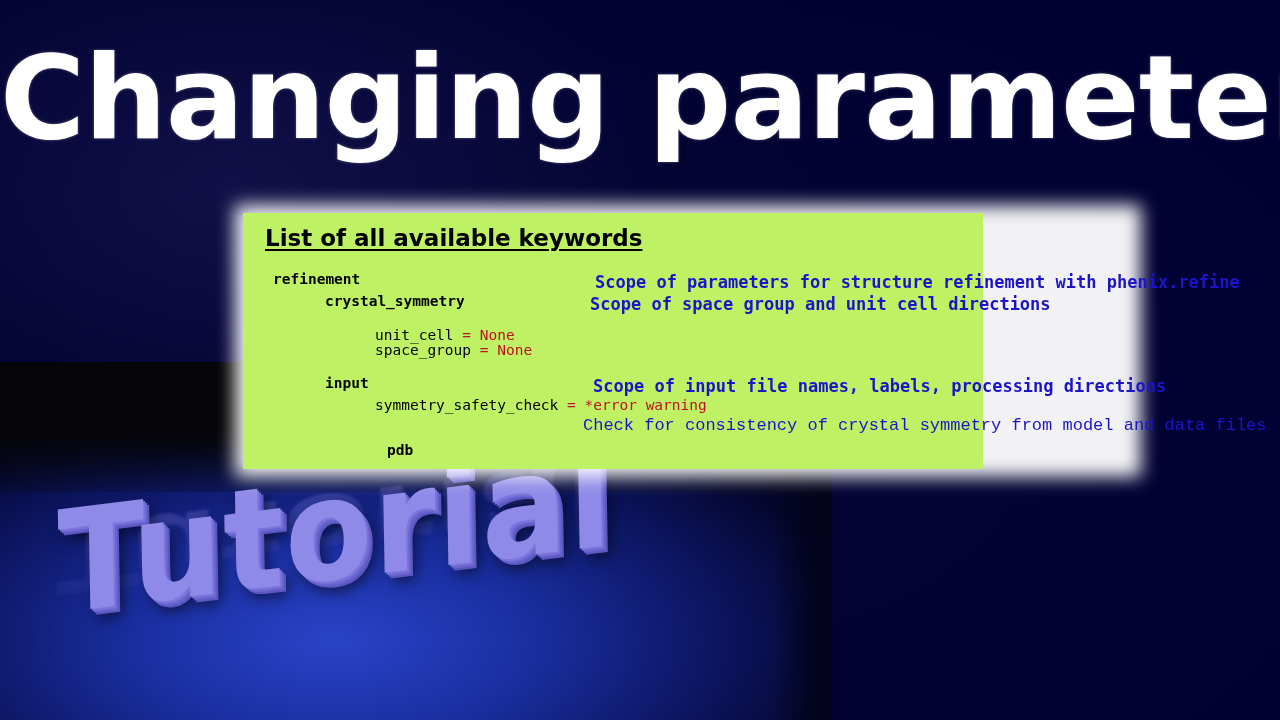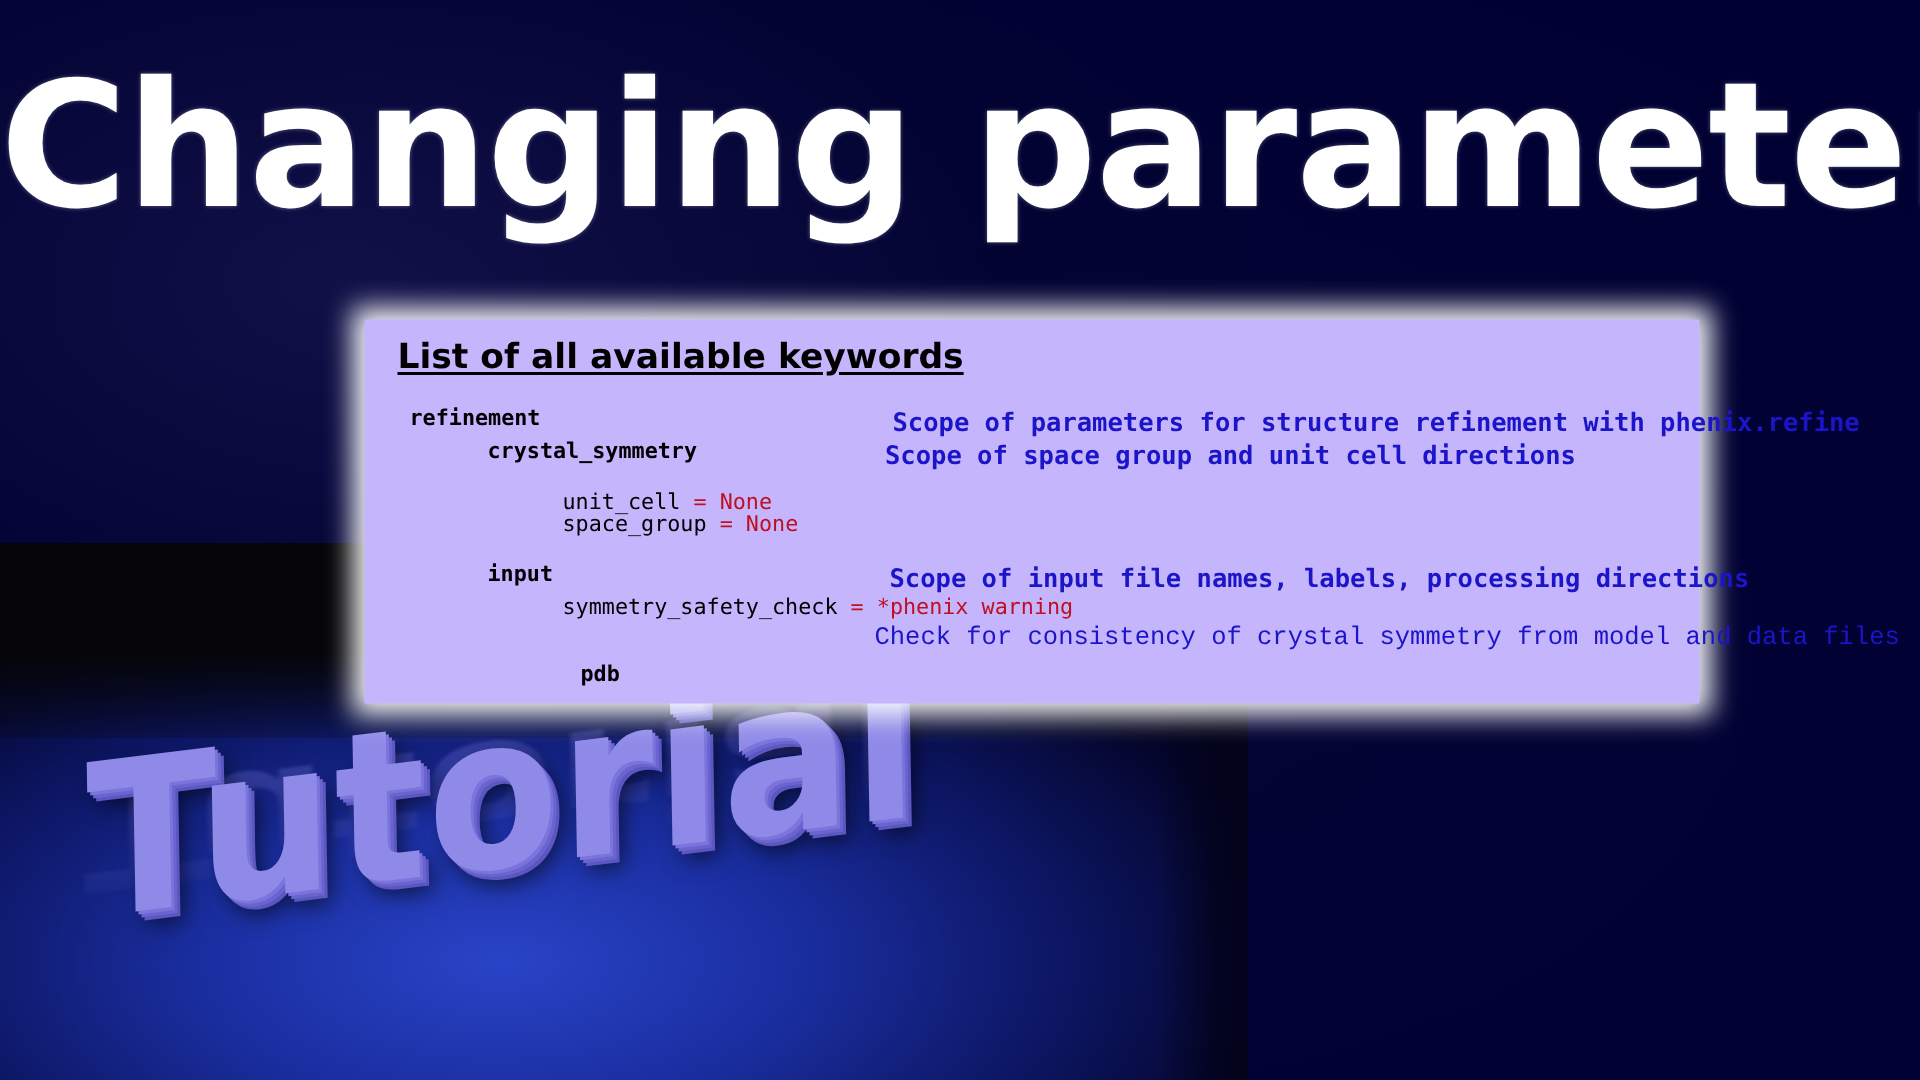--- a/index.html
+++ b/index.html
@@ -131,23 +131,23 @@
     width: 906px;
     height: 272px;
     background: #ffffff;
     filter: blur(9px);
     opacity: 0.95;
   }
   .panel {
     position: absolute;
     left: 243px;
     top: 213px;
-    width: 890px;
+    width: 740px;
     height: 256px;
-    background: #c4b5fd;
+    background: #bef264;
     overflow: visible;
   }
   .panel-heading {
     position: absolute;
     left: 22px;
     top: 11px;
     font-family: "DejaVu Sans", sans-serif;
     font-weight: 700;
     font-size: 23px;
     line-height: 28px;
@@ -217,20 +217,20 @@
     <div class="panel-heading">List of all available keywords</div>
     <div id="kw-rows">
         <div class="kw-left bold" style="left: 30px; top: 58px;"><span>refinement</span></div>
         <div class="kw-desc" style="left: 352px; top: 59px;">Scope of parameters for structure refinement with phenix.refine</div>
         <div class="kw-left bold" style="left: 82px; top: 80px;"><span>crystal_symmetry</span></div>
         <div class="kw-desc" style="left: 347px; top: 81px;">Scope of space group and unit cell directions</div>
         <div class="kw-left" style="left: 132px; top: 102px; margin-top: 12px;"><span>unit_cell</span><span class="kw-eq"> = </span><span class="kw-val">None</span></div>
         <div class="kw-left" style="left: 132px; top: 129px;"><span>space_group</span><span class="kw-eq"> = </span><span class="kw-val">None</span></div>
         <div class="kw-left bold" style="left: 82px; top: 162px;"><span>input</span></div>
         <div class="kw-desc" style="left: 350px; top: 163px;">Scope of input file names, labels, processing directions</div>
-        <div class="kw-left" style="left: 132px; top: 184px;"><span>symmetry_safety_check</span><span class="kw-eq"> = </span><span class="kw-val">*phenix warning</span></div>
+        <div class="kw-left" style="left: 132px; top: 184px;"><span>symmetry_safety_check</span><span class="kw-eq"> = </span><span class="kw-val">*error warning</span></div>
         <div class="kw-desc thin" style="left: 340px; top: 203px; font-family: Liberation Mono, monospace;">Check for consistency of crystal symmetry from model and data files</div>
         <div class="kw-left bold" style="left: 132px; top: 229px; margin-left: 12px;"><span>pdb</span></div>
       </div>
   </div>
 
 
 </div>
 
 </body></html>

